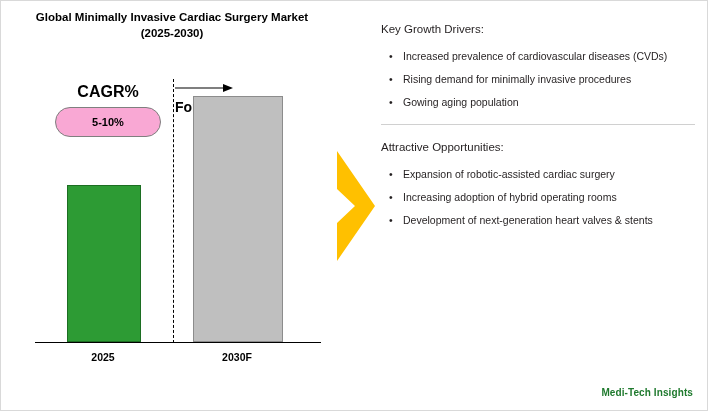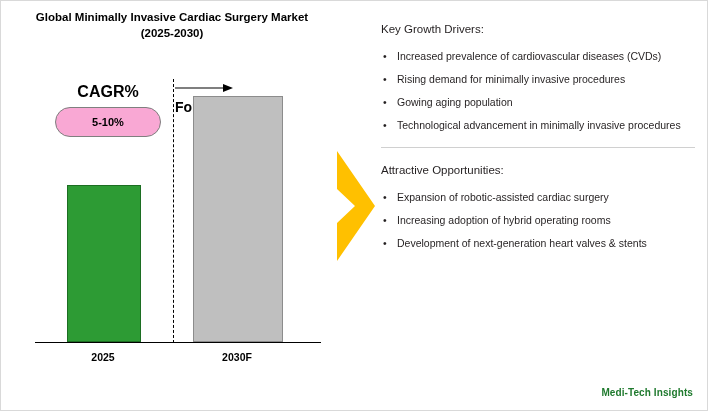--- a/index.html
+++ b/index.html
@@ -155,21 +155,21 @@
     width: 314px;
   }
   .section-heading {
     font-size: 11.5px;
     font-weight: normal;
     color: #231f20;
     margin-bottom: 14px;
   }
   ul.bullets {
     list-style: none;
-    margin: 0;
+    margin: 6px;
     padding: 0;
   }
   ul.bullets li {
     position: relative;
     padding-left: 16px;
     font-size: 10.5px;
     line-height: 15px;
     color: #231f20;
     margin-bottom: 8px;
   }
@@ -238,21 +238,20 @@
     <polygon points="2,0 40,55 2,110 2,72 20,55 2,38" fill="#ffc000"></polygon>
   </svg>
 
   <div class="right-panel">
 
     <div class="section-heading">Key Growth Drivers:</div>
     <ul class="bullets">
       <li>Increased prevalence of cardiovascular diseases (CVDs)</li>
       <li>Rising demand for minimally invasive procedures</li>
       <li>Gowing aging population</li>
-      <li>Technological advancement in minimally invasive procedures</li>
     </ul>
 
     <div class="divider"></div>
 
     <div class="section-heading">Attractive Opportunities:</div>
     <ul class="bullets">
       <li>Expansion of robotic-assisted cardiac surgery</li>
       <li>Increasing adoption of hybrid operating rooms</li>
       <li>Development of next-generation heart valves &amp; stents</li>
     </ul>

